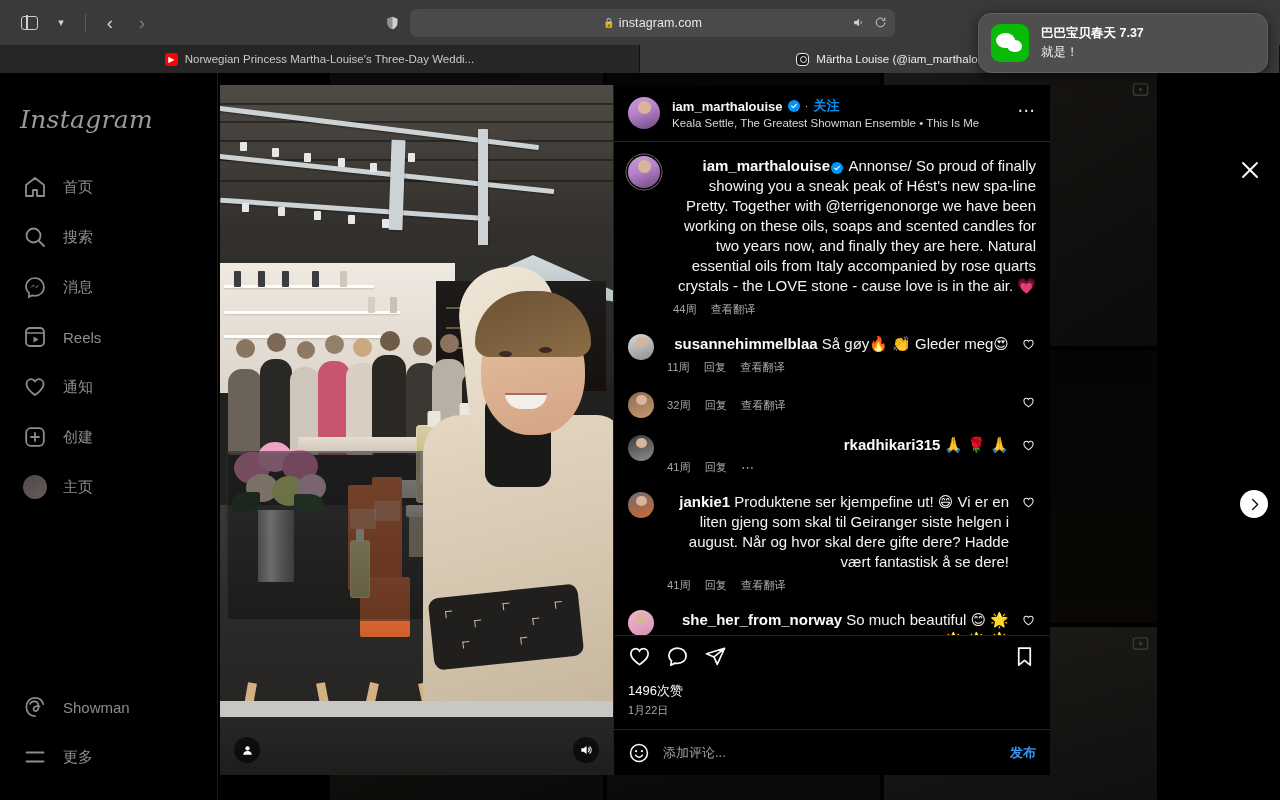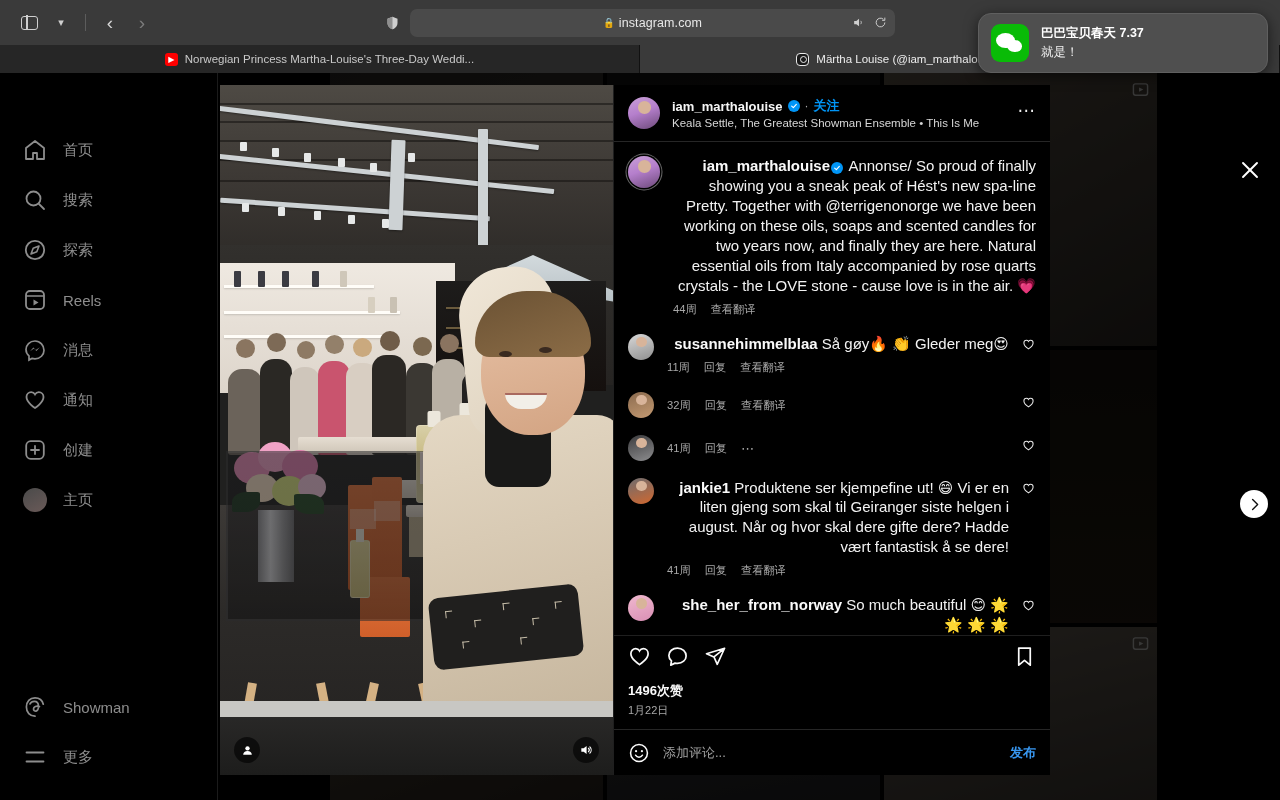--- a/index.html
+++ b/index.html
@@ -238,21 +238,21 @@
   .cmt-like svg { width: 13px; height: 13px; }
   .meta-dots { letter-spacing: 1.4px; font-size: 13px; color: #a8a8a8; }
 
   .action-bar {
     flex: 0 0 auto; padding: 9px 14px 11px 14px; border-top: 1px solid #1f1f1f;
   }
   .act-icons { display: flex; align-items: center; gap: 15px; }
   .act-icons svg { width: 23px; height: 23px; }
   .act-save { margin-left: auto; }
   .likes-count {
-    margin-top: 10px; font-size: 13px; font-weight: bold; color: #fafafa;
+    margin-top: 10px; font-size: 13px; font-weight: normal; color: #fafafa;
   }
   .post-date { margin-top: 3px; font-size: 11px; color: #a8a8a8; }
 
   .add-comment {
     flex: 0 0 46px; border-top: 1px solid #262626;
     display: flex; align-items: center; gap: 13px; padding: 0 14px;
   }
   .emoji-btn { width: 22px; height: 22px; }
   .ac-input {
     flex: 1; background: transparent; border: none; outline: none;
@@ -462,20 +462,21 @@
         <svg class="reel-badge" viewBox="0 0 24 24">
           <rect x="2" y="4" width="20" height="16" rx="3" fill="none" stroke="#ddd" stroke-width="2"></rect>
           <path d="M10 9 l6 3 -6 3 Z" fill="#ddd"></path>
         </svg>
       </div>
     </div>
 
     <div class="modal-scrim"></div>
 
     <div class="ig-sidebar" style="z-index:30">
+      <div class="ig-logo">Instagram</div>
 
       <div class="nav-list">
         <div class="nav-item">
           <span class="nav-ico">
             <svg viewBox="0 0 24 24">
                 <path d="M3 10 L12 3 L21 10 V21 H14 V15 H10 V21 H3 Z" fill="none" stroke="#8d8d8d" stroke-width="1.8" stroke-linejoin="round"></path>
               </svg>
           </span>
           <span>首页</span>
         </div>
@@ -483,49 +484,40 @@
         <div class="nav-item">
           <span class="nav-ico">
             <svg viewBox="0 0 24 24">
                 <circle cx="10.5" cy="10.5" r="7" fill="none" stroke="#8d8d8d" stroke-width="1.8"></circle>
                 <line x1="16" y1="16" x2="21" y2="21" stroke="#8d8d8d" stroke-width="1.8" stroke-linecap="round"></line>
               </svg>
           </span>
           <span>搜索</span>
         </div>
 
+
         <div class="nav-item">
           <span class="nav-ico">
             <svg viewBox="0 0 24 24">
-                <circle cx="12" cy="12" r="9.2" fill="none" stroke="#8d8d8d" stroke-width="1.8"></circle>
-                <path d="M16 8 L10.2 10.2 L8 16 L13.8 13.8 Z" fill="none" stroke="#8d8d8d" stroke-width="1.6" stroke-linejoin="round"></path>
+                <path d="M12 3 C6.7 3 3 6.9 3 11.6 c0 2.5 1.1 4.7 3 6.2 V22 l2.9-1.6 c1 .3 2 .4 3.1 .4 5.3 0 9-3.9 9-8.6 S17.3 3 12 3 Z" fill="none" stroke="#8d8d8d" stroke-width="1.7"></path>
+                <path d="M7 13.2 L10.4 9.6 L12.8 12 L16.8 9.2 L13.4 13 L11 10.6 Z" fill="#8d8d8d"></path>
               </svg>
           </span>
-          <span>探索</span>
+          <span>消息</span>
         </div>
 
         <div class="nav-item">
           <span class="nav-ico">
             <svg viewBox="0 0 24 24">
                 <rect x="3" y="3" width="18" height="18" rx="4" fill="none" stroke="#8d8d8d" stroke-width="1.8"></rect>
                 <line x1="3" y1="8" x2="21" y2="8" stroke="#8d8d8d" stroke-width="1.5"></line>
                 <path d="M10.5 11.5 L15.5 14.5 L10.5 17.5 Z" fill="#8d8d8d"></path>
               </svg>
           </span>
           <span>Reels</span>
-        </div>
-
-        <div class="nav-item">
-          <span class="nav-ico">
-            <svg viewBox="0 0 24 24">
-                <path d="M12 3 C6.7 3 3 6.9 3 11.6 c0 2.5 1.1 4.7 3 6.2 V22 l2.9-1.6 c1 .3 2 .4 3.1 .4 5.3 0 9-3.9 9-8.6 S17.3 3 12 3 Z" fill="none" stroke="#8d8d8d" stroke-width="1.7"></path>
-                <path d="M7 13.2 L10.4 9.6 L12.8 12 L16.8 9.2 L13.4 13 L11 10.6 Z" fill="#8d8d8d"></path>
-              </svg>
-          </span>
-          <span>消息</span>
         </div>
 
         <div class="nav-item">
           <span class="nav-ico">
             <svg viewBox="0 0 24 24">
                 <path d="M12 20 C12 20 3.5 14.6 3.5 9.1 C3.5 6.3 5.6 4.2 8.2 4.2 C10 4.2 11.3 5.2 12 6.4 C12.7 5.2 14 4.2 15.8 4.2 C18.4 4.2 20.5 6.3 20.5 9.1 C20.5 14.6 12 20 12 20 Z" fill="none" stroke="#8d8d8d" stroke-width="1.8"></path>
               </svg>
           </span>
           <span>通知</span>
         </div>
@@ -797,20 +789,23 @@
             <span class="cmt-like">
               <svg viewBox="0 0 24 24">
                   <path d="M12 20 C12 20 3.5 14.6 3.5 9.1 C3.5 6.3 5.6 4.2 8.2 4.2 C10 4.2 11.3 5.2 12 6.4 C12.7 5.2 14 4.2 15.8 4.2 C18.4 4.2 20.5 6.3 20.5 9.1 C20.5 14.6 12 20 12 20 Z" fill="none" stroke="#e8e8e8" stroke-width="1.9"></path>
                 </svg>
             </span>
           </div>
 
           <div class="cmt-row">
             <span class="avatar a26" style="background:linear-gradient(160deg,#3a3a3c,#8d8d8f)"></span>
             <div class="cmt-body">
+              <div class="cmt-text">
+                <span class="author">rkadhikari315</span> <span>🙏 🌹 🙏</span>
+              </div>
               <div class="cmt-meta">
                 <span class="act">41周</span>
                 <span class="act">回复</span>
                 <span class="meta-dots">⋯</span>
               </div>
             </div>
             <span class="cmt-like">
               <svg viewBox="0 0 24 24">
                   <path d="M12 20 C12 20 3.5 14.6 3.5 9.1 C3.5 6.3 5.6 4.2 8.2 4.2 C10 4.2 11.3 5.2 12 6.4 C12.7 5.2 14 4.2 15.8 4.2 C18.4 4.2 20.5 6.3 20.5 9.1 C20.5 14.6 12 20 12 20 Z" fill="none" stroke="#e8e8e8" stroke-width="1.9"></path>
                 </svg>

